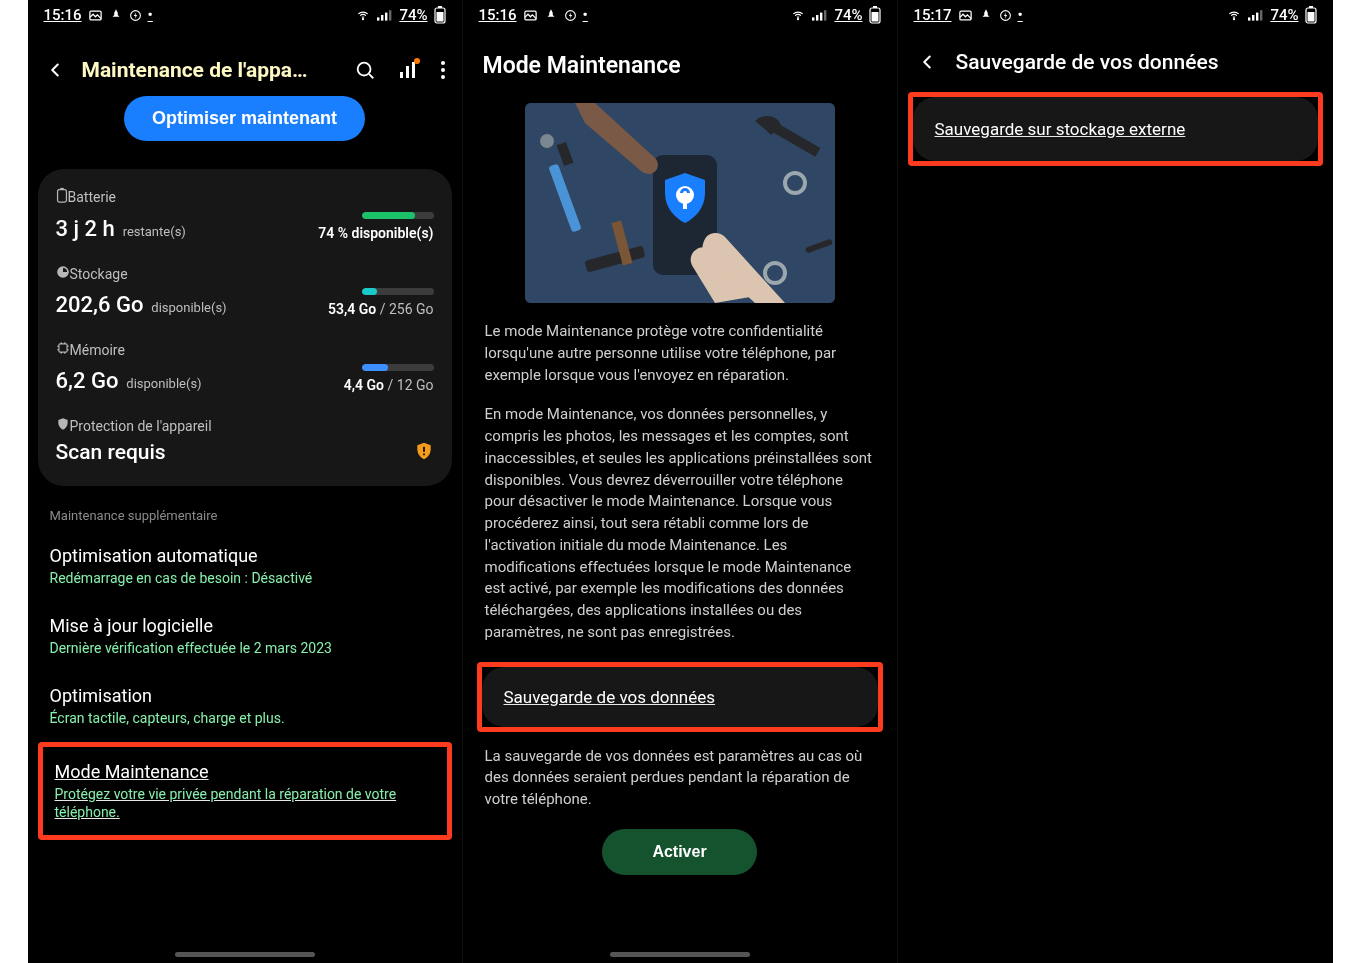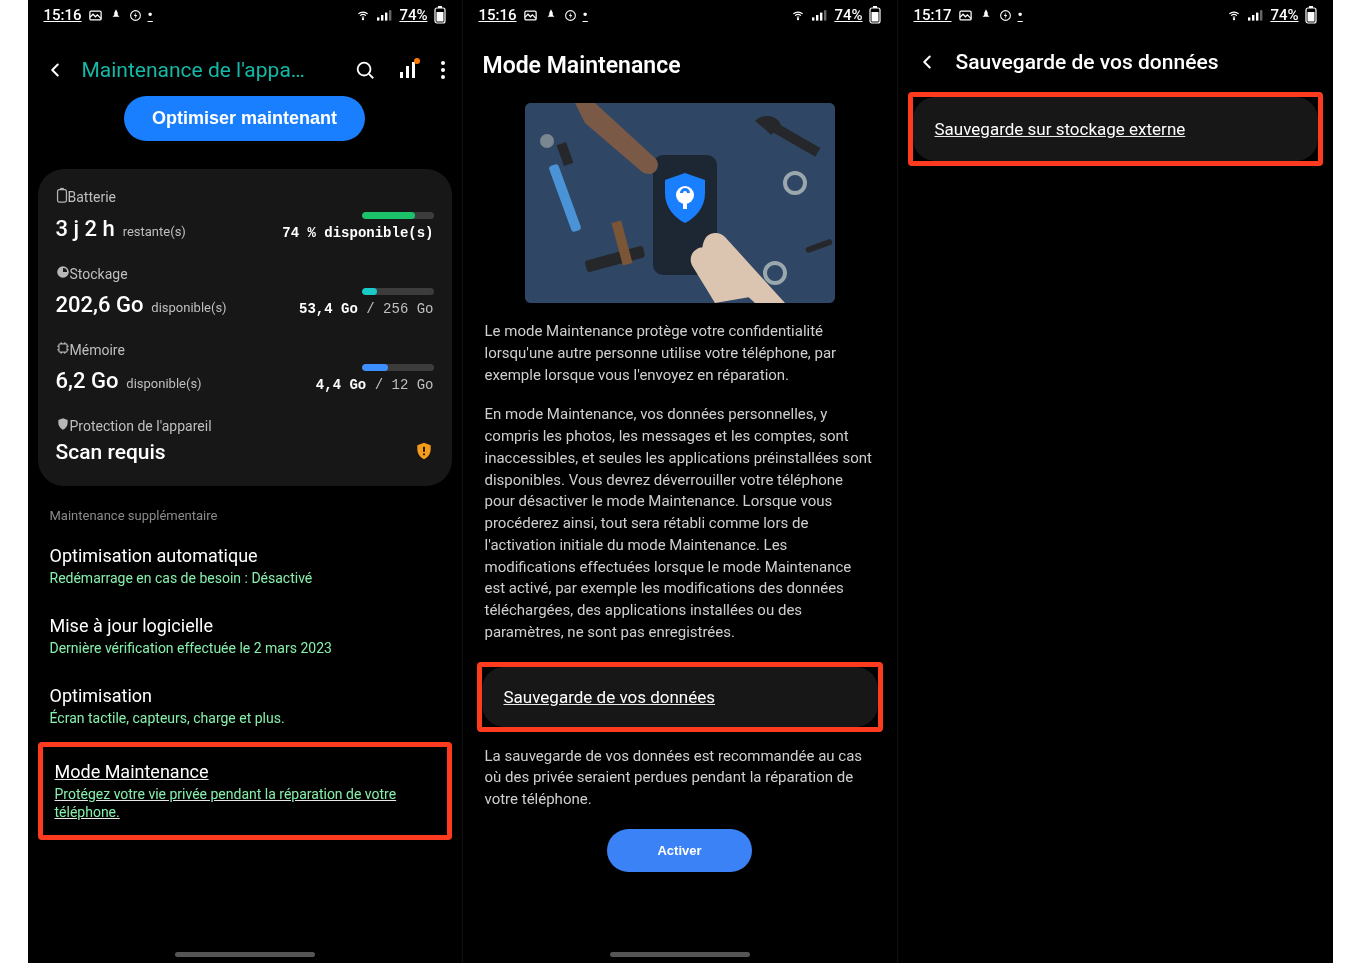--- a/index.html
+++ b/index.html
@@ -47,26 +47,26 @@
   
   .header1 {
     display: flex;
     align-items: center;
     padding: 30px 16px 10px 16px;
     gap: 16px;
   }
   .back-chevron svg { width: 22px; height: 22px; }
   .header1-title {
     font-size: 21px;
-    font-weight: 400;
+    font-weight: 700;
     flex: 1;
     white-space: nowrap;
     overflow: hidden;
     text-overflow: ellipsis;
-    color: #14b8a6;
+    color: #fef9c3;
   }
   .header1-actions { display: flex; align-items: center; gap: 22px; }
   .header1-actions .icon-btn { position: relative; }
   .orange-dot {
     width: 6px; height: 6px; border-radius: 50%; background: #ff7a00;
     position: absolute; top: -2px; right: -2px;
   }
   
   .optimize-btn {
     background: #1a7fff;
@@ -104,21 +104,21 @@
   .stat-right {
     display: flex; flex-direction: column; align-items: flex-end; gap: 6px;
   }
   .bar {
     width: 72px; height: 7px; background: #3c3c3c; border-radius: 4px; overflow: hidden;
   }
   .bar-fill { height: 100%; border-radius: 4px; }
   .bar-green { background: #1bc26a; }
   .bar-teal { background: #19cac9; }
   .bar-blue { background: #3d8fff; }
-  .stat-meta { font-size: 14px; color: #bfbfbf; font-family: Liberation Mono, monospace; }
+  .stat-meta { font-size: 14px; color: #bfbfbf; }
   .stat-meta b { color: #fff; font-weight: 600; }
   .scan-row {
     display: flex; justify-content: space-between; 
   }
   .scan-left .stat-big { font-size: 21px; }
   .section-label {
     color: #8a8a8a; font-size: 13px; margin: 22px 22px 8px 22px;
   }
   .list-item {
     padding: 14px 22px;
@@ -145,21 +145,21 @@
     padding: 0 22px; margin-bottom: 18px;
   }
   .backup-card {
     margin: 0 18px 14px 18px;
     background: #171717;
     border-radius: 22px;
     padding: 20px 22px;
     font-size: 17px; color: #fff;
   }
   .activate-btn {
-    background: #3b82f6; color: #fff; font-size: 13px; font-weight: 600;
+    background: #14532d; color: #fff; font-size: 16px; font-weight: 600;
     border: none; border-radius: 28px; padding: 14px 50px;
     display: block; margin: 12px auto 0 auto;
   }
   
   .header3 {
     display: flex; align-items: center; gap: 18px;
     padding: 22px 18px 12px 18px;
   }
   .header3-title { font-size: 21px; font-weight: 500; color: #fff; }
   .ext-backup {
@@ -462,21 +462,21 @@
       </svg>
     </div>
 
     <div class="body-text">Le mode Maintenance protège votre confidentialité lorsqu'une autre personne utilise votre téléphone, par exemple lorsque vous l'envoyez en réparation.</div>
     <div class="body-text">En mode Maintenance, vos données personnelles, y compris les photos, les messages et les comptes, sont inaccessibles, et seules les applications préinstallées sont disponibles. Vous devrez déverrouiller votre téléphone pour désactiver le mode Maintenance. Lorsque vous procéderez ainsi, tout sera rétabli comme lors de l'activation initiale du mode Maintenance. Les modifications effectuées lorsque le mode Maintenance est activé, par exemple les modifications des données téléchargées, des applications installées ou des paramètres, ne sont pas enregistrées.</div>
 
     <div class="highlight-box" style="margin:0 14px 14px 14px;">
       <div class="backup-card" style="margin:0;">Sauvegarde de vos données</div>
     </div>
 
-    <div class="body-text">La sauvegarde de vos données est recommandée au cas où des privée seraient perdues pendant la réparation de votre téléphone.</div>
+    <div class="body-text">La sauvegarde de vos données est paramètres au cas où des données seraient perdues pendant la réparation de votre téléphone.</div>
 
     <button class="activate-btn">Activer</button>
 
     <div class="home-indicator"></div>
   </div>
 
   <div class="phone">
     <div class="statusbar">
       <div class="left">
         <span>15:17</span>

